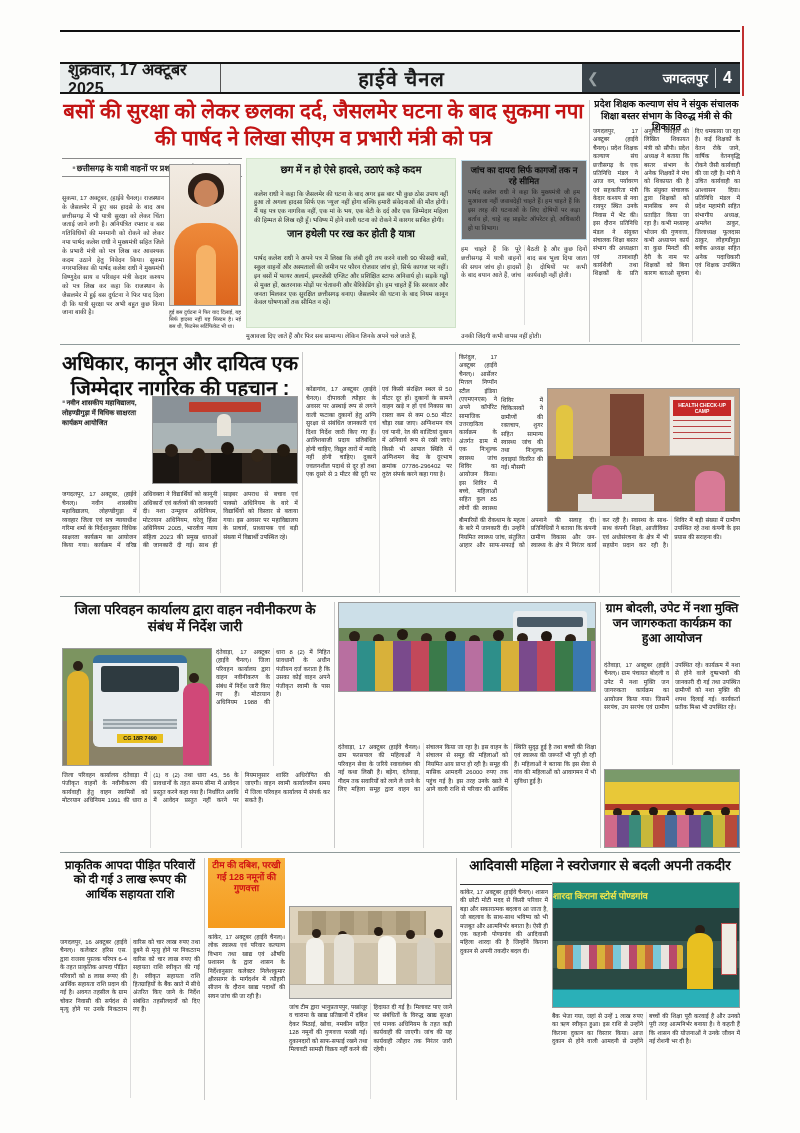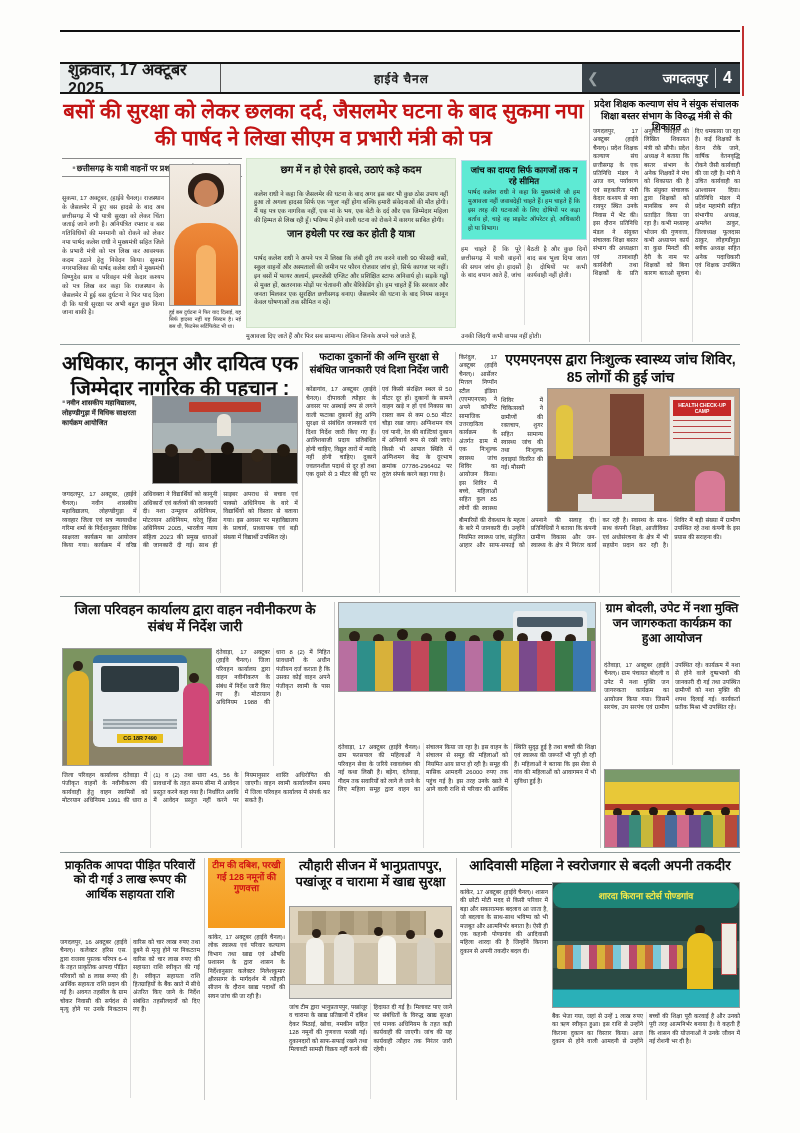--- a/index.html
+++ b/index.html
@@ -13,37 +13,37 @@
   .hl{font-weight:bold;text-align:center;line-height:1.26;color:#101010;}
   .hl-red{font-weight:bold;text-align:center;line-height:1.3;color:#c31414;}
   .kick{font-weight:bold;text-align:center;color:#222;}
   .kick .b::before{content:'■ ';color:#8a8a8a;font-size:5px;vertical-align:2px;}
   .vdiv{width:1px;background:#c9c9c9;}
   .hdiv{height:1px;background:#8f9a9a;}
   .photo{border:1px solid #9a9a9a;overflow:hidden;}
   .ph-i{position:absolute;box-sizing:border-box;}
   .heads{position:absolute;border-radius:50%;background:#2a1f16;}
   .box-green{background:#e6f2e1;border:1px solid #cfe2c8;}
-  .box-blue{background:#5eead4;border:1px solid #bcd9e8;}
+  .box-blue{background:#737373;border:1px solid #bcd9e8;}
   .tail{font-size:6.2px;color:#222;white-space:nowrap;overflow:hidden;}
 </style>
 </head>
 <body>
 
 <div class="page">
 
   <div class="abs" style="left:60px;top:30px;width:680px;height:2px;background:#101010;"></div>
   <div class="abs" style="left:742px;top:26px;width:2px;height:70px;background:#c03030;"></div>
 
   <div class="abs" style="left:60px;top:62px;width:680px;height:32px;background:#e9eded;border-top:2px solid #141414;border-bottom:2px solid #141414;display:flex;align-items:stretch;">
     <div style="width:152px;display:flex;align-items:center;padding-left:8px;border-right:1px solid #555;">
       <span style="font-weight:bold;font-size:16px;">शुक्रवार, 17 अक्टूबर 2025</span>
     </div>
     <div style="flex:1;display:flex;align-items:center;justify-content:center;">
-      <span style="font-weight:bold;font-size:12px;letter-spacing:1px;">हाईवे चैनल</span>
+      <span style="font-weight:bold;font-size:20px;letter-spacing:1px;">हाईवे चैनल</span>
     </div>
     <div style="width:158px;background:#39434a;color:#fff;display:flex;align-items:center;justify-content:flex-end;position:relative;">
       <span style="position:absolute;left:5px;color:#97a0a3;font-size:14px;font-weight:bold;">❮</span>
       <span style="font-weight:bold;font-size:13px;">जगदलपुर</span>
       <span style="display:inline-block;width:1px;height:20px;background:#cfd4d6;margin:0 7px;"></span>
       <span style="font-weight:bold;font-size:16px;margin-right:8px;">4</span>
     </div>
   </div>
 
   <div class="abs hl-red" style="left:60px;top:98px;width:527px;font-size:20.5px;">बसों की सुरक्षा को लेकर छलका दर्द, जैसलमेर घटना के बाद सुकमा नपा की पार्षद ने लिखा सीएम व प्रभारी मंत्री को पत्र</div>
@@ -91,27 +91,25 @@
   <div class="abs photo" style="left:152px;top:396px;width:146px;height:88px;background:linear-gradient(180deg,#8a9298 0 30%,#aab4b6 30% 60%,#b8b2a4 60%);">
     <div class="ph-i" style="left:36px;top:5px;width:72px;height:10px;background:#c03c2c;border-radius:1px;"></div>
     <div class="ph-i" style="left:64px;top:17px;width:14px;height:22px;background:#e8e4da;border-radius:6px 6px 0 0;"></div>
     <div class="ph-i" style="left:0;bottom:0;width:100%;height:30px;background:linear-gradient(90deg,#1c1713 0 18%,#2b211a 18% 40%,#17120e 40% 62%,#2e241c 62% 82%,#201a13 82%);"></div>
     <div class="heads" style="left:12px;bottom:26px;width:13px;height:13px;box-shadow:27px 4px 0 #2c2015,56px -2px 0 #1e160f,86px 5px 0 #332619,112px 0 0 #241b11;"></div>
   </div>
   <div class="abs body6 c3" style="left:62px;top:490px;width:236px;height:103px;font-size:6px;">जगदलपुर, 17 अक्टूबर, (हाईवे चैनल)। नवीन शासकीय महाविद्यालय, लोहण्डीगुड़ा में व्यवहार जिला एवं सत्र न्यायाधीश गरिमा शर्मा के निर्देशानुसार विधिक साक्षरता कार्यक्रम का आयोजन किया गया। कार्यक्रम में वरिष्ठ अधिवक्ता ने विद्यार्थियों को कानूनी अधिकारों एवं कर्तव्यों की जानकारी दी। नशा उन्मूलन अधिनियम, मोटरयान अधिनियम, घरेलू हिंसा अधिनियम 2005, भारतीय न्याय संहिता 2023 की प्रमुख धाराओं की जानकारी दी गई। साथ ही साइबर अपराध से बचाव एवं पाक्सो अधिनियम के बारे में विद्यार्थियों को विस्तार से बताया गया। इस अवसर पर महाविद्यालय के प्राचार्य, प्राध्यापक एवं बड़ी संख्या में विद्यार्थी उपस्थित रहे।</div>
 
   <div class="abs vdiv" style="left:302px;top:352px;height:240px;"></div>
 
-  <div class="abs hl" style="left:306px;top:351px;width:146px;font-size:10px;">फटाका दुकानों की अग्नि सुरक्षा से संबंधित जानकारी एवं दिशा निर्देश जारी</div>
   <div class="abs body6 c2" style="left:306px;top:385px;width:146px;height:208px;font-size:6px;">कोंडागांव, 17 अक्टूबर (हाईवे चैनल)। दीपावली त्यौहार के अवसर पर अस्थाई रूप से लगने वाली फटाका दुकानों हेतु अग्नि सुरक्षा से संबंधित जानकारी एवं दिशा निर्देश जारी किए गए हैं। आतिशबाजी प्रदाय प्रतिबंधित होनी चाहिए, विद्युत तारों में न्यादि नहीं होनी चाहिए। दुकानें ज्वलनशील पदार्थ से दूर हों तथा एक दूसरे से 3 मीटर की दूरी पर एवं किसी संरक्षित स्थल से 50 मीटर दूर हों। दुकानों के सामने वाहन खड़े न हों एवं निकास का रास्ता कम से कम 0.50 मीटर चौड़ा रखा जाए। अग्निशमन यंत्र एवं पानी, रेत की बाल्टियां दुकान में अनिवार्य रूप से रखी जाएं। किसी भी आपात स्थिति में अग्निशमन केंद्र के दूरभाष क्रमांक 07786-296402 पर तुरंत संपर्क करने कहा गया है।</div>
 
   <div class="abs vdiv" style="left:455px;top:352px;height:240px;"></div>
 
   <div class="abs body6" style="left:459px;top:353px;width:38px;height:158px;font-size:5.9px;">किरंदुल, 17 अक्टूबर (हाईवे चैनल)। आर्सेलर मित्तल निप्पॉन स्टील इंडिया (एएमएनएस) ने अपने कॉर्पोरेट सामाजिक उत्तरदायित्व कार्यक्रम के अंतर्गत ग्राम में एक निःशुल्क स्वास्थ्य जांच शिविर का आयोजन किया। इस शिविर में बच्चे, महिलाओं सहित कुल 85 लोगों की स्वास्थ्य जांच की गई।</div>
-  <div class="abs hl" style="left:501px;top:351px;width:239px;font-size:14px;">एएमएनएस द्वारा निःशुल्क स्वास्थ्य जांच शिविर, 85 लोगों की हुई जांच</div>
   <div class="abs body6" style="left:501px;top:396px;width:42px;height:114px;font-size:5.9px;">शिविर में चिकित्सकों ने ग्रामीणों की रक्तचाप, शुगर सहित सामान्य स्वास्थ्य जांच की तथा निःशुल्क दवाइयां वितरित की गई। मौसमी</div>
   <div class="abs photo" style="left:547px;top:388px;width:193px;height:124px;background:linear-gradient(180deg,#c2a284 0 55%,#8a6a4e 55%);">
     <div class="ph-i" style="left:62px;top:5px;width:34px;height:62px;background:#7a4634;"></div>
     <div class="ph-i" style="right:4px;top:7px;width:66px;height:60px;background:#eee9e2;border:1px solid #b9b2a8;padding:3px;">
       <div style="background:#c62828;color:#fff;font-weight:bold;font-size:5px;line-height:1.2;padding:2px;text-align:center;">HEALTH CHECK-UP CAMP</div>
       <div style="margin-top:4px;height:22px;background:repeating-linear-gradient(180deg,#b44 0 1px,transparent 1px 6px);"></div>
     </div>
     <div class="ph-i" style="left:8px;top:16px;width:17px;height:54px;background:#e2c542;border-radius:8px 8px 0 0;"></div>
     <div class="ph-i" style="left:30px;bottom:0;width:76px;height:17px;background:#e6e4de;"></div>
     <div class="ph-i" style="left:44px;bottom:12px;width:30px;height:34px;background:#c05a7a;border-radius:14px 14px 0 0;"></div>
@@ -158,39 +156,38 @@
   </div>
 
   <div class="abs hdiv" style="left:60px;top:852px;width:680px;"></div>
 
   <div class="abs hl" style="left:60px;top:858px;width:140px;font-size:11.5px;">प्राकृतिक आपदा पीड़ित परिवारों को दी गई 3 लाख रूपए की आर्थिक सहायता राशि</div>
   <div class="abs body6 c2" style="left:60px;top:938px;width:140px;height:160px;font-size:5.9px;">जगदलपुर, 16 अक्टूबर (हाईवे चैनल)। कलेक्टर हरिस एस. द्वारा राजस्व पुस्तक परिपत्र 6-4 के तहत प्राकृतिक आपदा पीड़ित परिवारों को 8 लाख रूपए की आर्थिक सहायता राशि प्रदान की गई है। अवगत तहसील के ग्राम चोकर निवासी की सर्पदंश से मृत्यु होने पर उनके निकटतम वारिस को चार लाख रुपए तथा डूबने से मृत्यु होने पर निकटतम वारिस को चार लाख रुपए की सहायता राशि स्वीकृत की गई है। स्वीकृत सहायता राशि हितग्राहियों के बैंक खाते में सीधे अंतरित किए जाने के निर्देश संबंधित तहसीलदारों को दिए गए हैं।</div>
 
   <div class="abs vdiv" style="left:204px;top:858px;height:242px;"></div>
 
   <div class="abs" style="left:208px;top:858px;width:77px;height:70px;background:linear-gradient(180deg,#f8b13f,#f59b1e);color:#d01212;font-weight:bold;font-size:9px;line-height:1.3;text-align:center;padding:2px 4px;box-sizing:border-box;">टीम की दबिश, परखी गई 128 नमूनों की गुणवत्ता</div>
-  <div class="abs hl" style="left:289px;top:858px;width:163px;font-size:13px;">त्यौहारी सीजन में भानुप्रतापपुर, पखांजूर व चारामा में खाद्य सुरक्षा</div>
   <div class="abs body6" style="left:208px;top:933px;width:77px;height:166px;font-size:5.9px;">कांकेर, 17 अक्टूबर (हाईवे चैनल)। लोक स्वास्थ्य एवं परिवार कल्याण विभाग तथा खाद्य एवं औषधि प्रशासन के द्वारा शासन के निर्देशानुसार कलेक्टर निलेशकुमार क्षीरसागर के मार्गदर्शन में त्यौहारी सीजन के दौरान खाद्य पदार्थों की सघन जांच की जा रही है।</div>
   <div class="abs photo" style="left:289px;top:906px;width:163px;height:93px;background:linear-gradient(180deg,#ded3bd 0 40%,#cfc3ab 40%);">
     <div class="ph-i" style="left:8px;top:4px;width:128px;height:24px;background:repeating-linear-gradient(90deg,#b8a888 0 14px,#a89878 14px 28px);"></div>
     <div class="heads" style="left:22px;top:22px;width:9px;height:9px;box-shadow:26px 2px 0 #2c1f16,62px -2px 0 #241a12,94px 1px 0 #2c1f16,122px 0 0 #1f1610;"></div>
     <div class="ph-i" style="left:16px;top:31px;width:18px;height:62px;background:#f2f0ea;border-radius:8px 8px 0 0;"></div>
     <div class="ph-i" style="left:44px;top:27px;width:20px;height:66px;background:#e6e2d8;border-radius:8px 8px 0 0;"></div>
     <div class="ph-i" style="left:88px;top:29px;width:18px;height:64px;background:#f8f6f0;border-radius:8px 8px 0 0;"></div>
     <div class="ph-i" style="right:16px;top:31px;width:18px;height:62px;background:#d8d2c4;border-radius:8px 8px 0 0;"></div>
     <div class="ph-i" style="left:0;bottom:0;width:100%;height:14px;background:#e4e0d6;border-top:1px solid #b8b0a0;"></div>
   </div>
   <div class="abs body6 c2" style="left:289px;top:1003px;width:163px;height:96px;font-size:5.9px;">जांच टीम द्वारा भानुप्रतापपुर, पखांजूर व चारामा के खाद्य प्रतिष्ठानों में दबिश देकर मिठाई, खोवा, नमकीन सहित 128 नमूनों की गुणवत्ता परखी गई। दुकानदारों को साफ-सफाई रखने तथा मिलावटी सामग्री विक्रय नहीं करने की हिदायत दी गई है। मिलावट पाए जाने पर संबंधितों के विरुद्ध खाद्य सुरक्षा एवं मानक अधिनियम के तहत कड़ी कार्यवाही की जाएगी। जांच की यह कार्यवाही त्यौहार तक निरंतर जारी रहेगी।</div>
 
   <div class="abs vdiv" style="left:456px;top:858px;height:242px;"></div>
 
   <div class="abs hl" style="left:460px;top:857px;width:280px;font-size:13.5px;border-bottom:1px solid #333;padding-bottom:10px;">आदिवासी महिला ने स्वरोजगार से बदली अपनी तकदीर</div>
   <div class="abs body6" style="left:460px;top:888px;width:88px;height:212px;font-size:5.9px;">कांकेर, 17 अक्टूबर (हाईवे चैनल)। शासन की छोटी मोटी मदद से किसी परिवार में बड़ा और सकारात्मक बदलाव आ जाता है, जो बदलाव के साथ-साथ भविष्य को भी मजबूत और आत्मनिर्भर बनाता है। ऐसी ही एक कहानी पोण्डगांव की आदिवासी महिला शारदा की है जिन्होंने किराना दुकान से अपनी तकदीर बदल दी।</div>
   <div class="abs photo" style="left:552px;top:882px;width:188px;height:126px;background:#2a4a44;">
-    <div class="ph-i" style="left:0;top:0;width:100%;height:25px;background:#1e8578;display:flex;align-items:center;justify-content:center;border-radius:9px;">
+    <div class="ph-i" style="left:0;top:0;width:100%;height:25px;background:#1e8578;display:flex;align-items:center;">
       <span style="color:#f4e84a;font-weight:bold;font-size:9px;white-space:nowrap;">शारदा किराना स्टोर्स पोण्डगांव</span>
     </div>
     <div class="ph-i" style="left:0;top:25px;width:100%;height:60px;background:linear-gradient(180deg,#24423e 0 55%,#3a5a52 55%);"></div>
     <div class="ph-i" style="left:4px;top:62px;width:126px;height:24px;border-radius:2px;background:repeating-linear-gradient(90deg,#d8b13a 0 8px,#c86a3a 8px 16px,#7ac8d8 16px 24px,#e8e4de 24px 32px,#b84a6a 32px 40px);"></div>
     <div class="heads" style="right:34px;top:42px;width:10px;height:10px;"></div>
     <div class="ph-i" style="right:26px;top:50px;width:26px;height:76px;background:#e8c020;border-radius:12px 12px 0 0;"></div>
     <div class="ph-i" style="right:2px;top:40px;width:16px;height:52px;background:#f0ece4;border:1px solid #c05050;"></div>
     <div class="ph-i" style="left:0;bottom:0;width:100%;height:18px;background:#2ab0b8;border-top:1px solid #117a82;"></div>
   </div>
   <div class="abs body6 c2" style="left:552px;top:1012px;width:188px;height:88px;font-size:5.9px;">बैंक भेजा गया, जहां से उन्हें 1 लाख रुपए का ऋण स्वीकृत हुआ। इस राशि से उन्होंने किराना दुकान का विस्तार किया। आज दुकान से होने वाली आमदनी से उन्होंने बच्चों की शिक्षा पूरी करवाई है और उनको पूरी तरह आत्मनिर्भर बनाया है। वे कहती हैं कि शासन की योजनाओं ने उनके जीवन में नई रोशनी भर दी है।</div>

